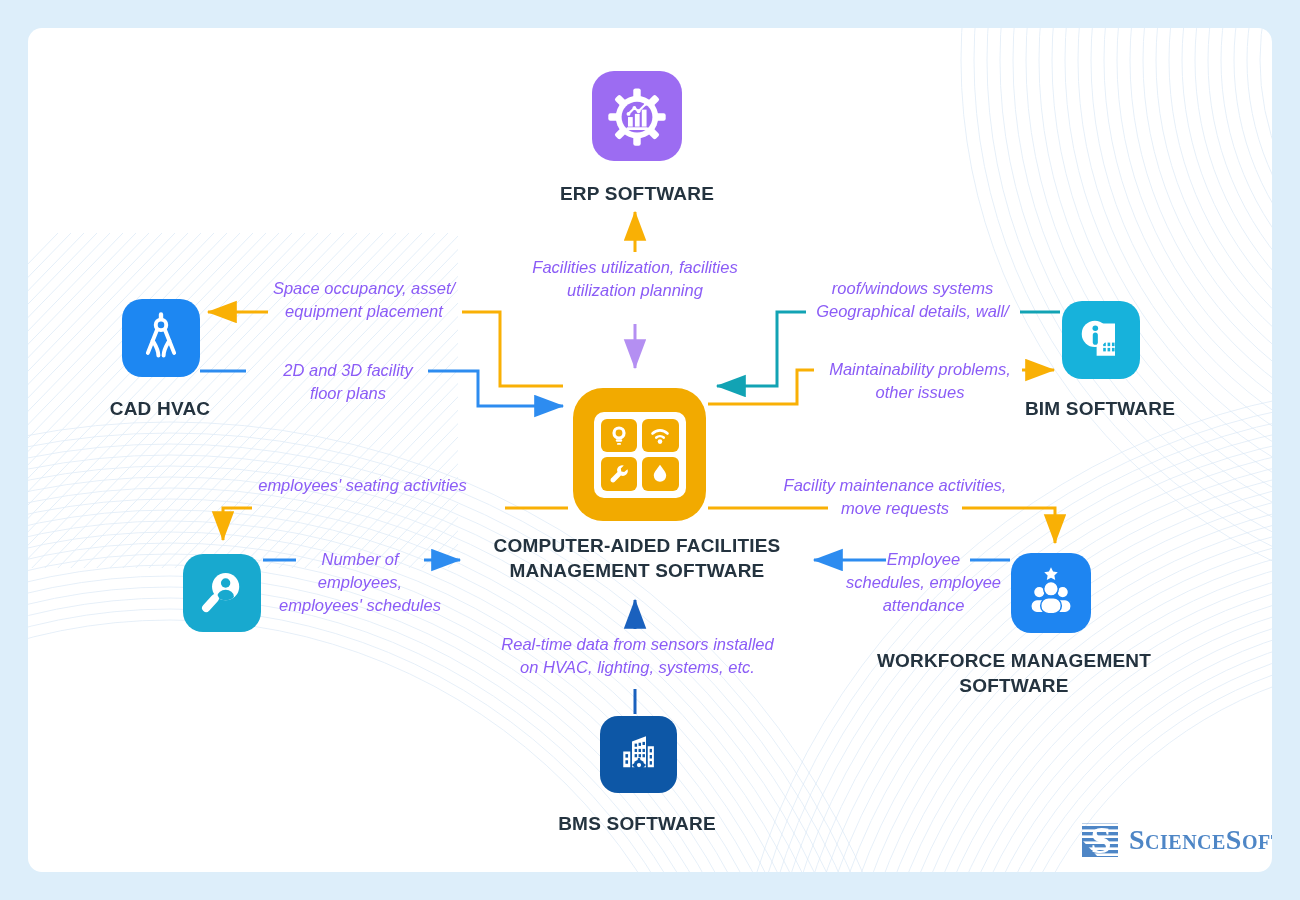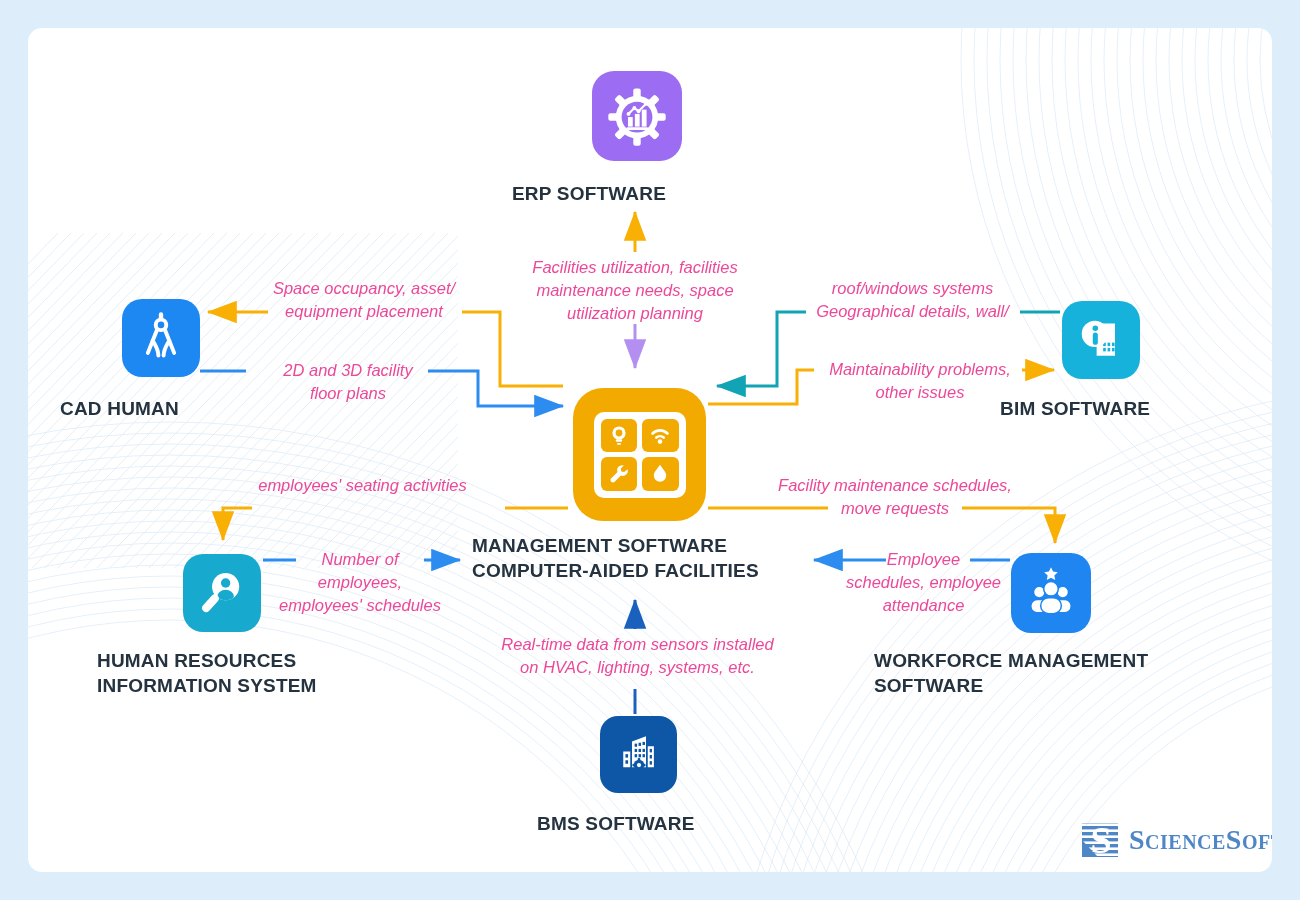--- a/index.html
+++ b/index.html
@@ -4,22 +4,22 @@
 <style>
   html,body{margin:0;padding:0}
   body{width:1300px;height:900px;background:#DDEEFA;font-family:"Liberation Sans",sans-serif;position:relative;overflow:hidden}
   .card{position:absolute;left:28px;top:28px;width:1244px;height:844px;background:#fff;border-radius:14px;overflow:hidden}
   svg.layer{position:absolute;left:0;top:0;width:1244px;height:844px}
   .deco{stroke:#D9E7F5;fill:none;stroke-width:1;opacity:.65}
   .deco2{stroke:#E1EDF8;fill:none;stroke-width:1;opacity:.9}
   .edge{fill:none;stroke-width:3}
   .e-y{stroke:#F9B005}.e-b{stroke:#2D8CF0}.e-t{stroke:#12A3B4}.e-p{stroke:#B48FF2}.e-d{stroke:#1A61BE}
   .node-icon{position:absolute;display:flex;align-items:center;justify-content:center;border-radius:20px}
-  .node-label{position:absolute;text-align:left;font-weight:700;font-size:19px;line-height:25px;color:#24333F;letter-spacing:.2px}
-  .edge-text{position:absolute;text-align:center;font-style:italic;font-size:16.5px;line-height:23px;color:#ec4899}
+  .node-label{position:absolute;text-align:center;font-weight:700;font-size:19px;line-height:25px;color:#24333F;letter-spacing:.2px}
+  .edge-text{position:absolute;text-align:center;font-style:italic;font-size:16.5px;line-height:23px;color:#8b5cf6}
   .cafm-screen{width:92px;height:86px;background:#fff;border-radius:10px;display:grid;grid-template-columns:1fr 1fr;gap:5px;padding:7px;box-sizing:border-box}
   .tile{background:#F2AA00;border-radius:6px;display:flex;align-items:center;justify-content:center}
   .logo{position:absolute;left:1052px;top:792px;display:flex;align-items:center;gap:9px}
   .logo-text{font-family:"Liberation Serif",serif;font-variant:small-caps;font-weight:700;font-size:28px;color:#4E86C6;letter-spacing:.5px}
 </style>
 </head>
 <body>
 
 <div class="card">
 
@@ -276,21 +276,21 @@
   <div class="node-icon" style="left:94px;top:271px;width:78px;height:78px;background:#1D87F2">
     <svg width="56" height="56" viewBox="0 0 64 64" fill="none" stroke="#fff" stroke-linecap="round">
       <path d="M32 5 v4" stroke-width="5"></path>
       <circle cx="32" cy="17" r="6" stroke-width="4.5"></circle>
       <path d="M27.5 22.5 L17 49" stroke-width="4.5"></path>
       <path d="M36.5 22.5 L47 49" stroke-width="4.5"></path>
       <path d="M22.5 35 C26 41 29 45 29 52" stroke-width="4.5"></path>
       <path d="M41.5 35 C38 41 35 45 35 52" stroke-width="4.5"></path>
     </svg>
   </div>
-  <div class="node-label" style="left:32px;top:368px;width:200px">CAD HUMAN</div>
+  <div class="node-label" style="left:32px;top:368px;width:200px">CAD HVAC</div>
 
   <div class="node-icon" style="left:1034px;top:273px;width:78px;height:78px;background:#17B2DB">
     <svg width="56" height="56" viewBox="0 0 64 64">
       <path d="M33 13 h15 v37 h-21 v-27 h6 z" fill="#fff"></path>
       <g fill="#17B2DB">
         <rect x="34.5" y="35" width="3" height="4"></rect>
           <rect x="39.5" y="35" width="3" height="4"></rect>
           <rect x="44.5" y="35" width="3" height="4"></rect>
         <rect x="34.5" y="41" width="3" height="4"></rect>
           <rect x="39.5" y="41" width="3" height="4"></rect>
@@ -327,42 +327,38 @@
           </svg>
       </div>
       <div class="tile">
         <svg width="24" height="24" viewBox="0 0 24 24">
             <path d="M12 2.8 c-2.9 4.3-6.2 7.4-6.2 10.8 a6.2 6.2 0 0 0 12.4 0 c0-3.4-3.3-6.5-6.2-10.8z" fill="#fff"></path>
           </svg>
       </div>
     </div>
   </div>
   <div class="node-label" style="left:444px;top:505px;width:330px">
+    <div>COMPUTER-AIDED FACILITIES</div>
     <div>MANAGEMENT SOFTWARE</div>
-    <div>COMPUTER-AIDED FACILITIES</div>
   </div>
 
   <div class="node-icon" style="left:155px;top:526px;width:78px;height:78px;background:#18A9CF">
     <svg width="58" height="58" viewBox="0 0 64 64">
       <defs>
           <clipPath id="hrisClip">
             <circle cx="36" cy="25" r="15"></circle>
           </clipPath>
         </defs>
       <circle cx="36" cy="25" r="15" fill="#fff"></circle>
       <g clip-path="url(#hrisClip)" fill="#18A9CF">
         <circle cx="36" cy="21" r="5.2"></circle>
         <ellipse cx="36" cy="35.5" rx="9" ry="7"></ellipse>
       </g>
       <path d="M24 38 L14.5 48.5" stroke="#fff" stroke-width="9" stroke-linecap="round"></path>
     </svg>
-  </div>
-  <div class="node-label" style="left:69px;top:620px;width:250px">
-    <div>HUMAN RESOURCES</div>
-    <div>INFORMATION SYSTEM</div>
   </div>
 
   <div class="node-icon" style="left:983px;top:525px;width:80px;height:80px;background:#1E85F1">
     <svg width="60" height="60" viewBox="0 0 64 64">
       <path d="M32 4.5 l2.2 4.6 5 .65 -3.6 3.5 .9 5 -4.5 -2.4 -4.5 2.4 .9 -5 -3.6 -3.5 5 -.65 z" fill="#fff"></path>
       <g fill="#fff" stroke="#1E85F1" stroke-width="1.6">
         <circle cx="19.5" cy="31" r="6.2"></circle>
           <rect x="10.5" y="39" width="18" height="14" rx="6.5"></rect>
         <circle cx="44.5" cy="31" r="6.2"></circle>
           <rect x="35.5" y="39" width="18" height="14" rx="6.5"></rect>
@@ -406,21 +402,20 @@
         <rect x="24.5" y="42" width="4" height="3" rx="1"></rect>
           <rect x="35.5" y="42" width="4" height="3" rx="1"></rect>
       </g>
       <circle cx="32" cy="43.5" r="2.4" fill="#fff"></circle>
     </svg>
   </div>
   <div class="node-label" style="left:509px;top:783px;width:200px">BMS SOFTWARE</div>
 
   <div class="edge-text" style="left:470px;top:228px;width:274px">
     <div>Facilities utilization, facilities</div>
-    <div>maintenance needs, space</div>
     <div>utilization planning</div>
   </div>
   <div class="edge-text" style="left:211px;top:249px;width:250px">
     <div>Space occupancy, asset/</div>
     <div>equipment placement</div>
   </div>
   <div class="edge-text" style="left:220px;top:331px;width:200px">
     <div>2D and 3D facility</div>
     <div>floor plans</div>
   </div>
@@ -434,21 +429,21 @@
   </div>
   <div class="edge-text" style="left:202px;top:446px;width:265px">
     <div>employees' seating activities</div>
   </div>
   <div class="edge-text" style="left:232px;top:520px;width:200px">
     <div>Number of</div>
     <div>employees,</div>
     <div>employees' schedules</div>
   </div>
   <div class="edge-text" style="left:742px;top:446px;width:250px">
-    <div>Facility maintenance schedules,</div>
+    <div>Facility maintenance activities,</div>
     <div>move requests</div>
   </div>
   <div class="edge-text" style="left:462px;top:605px;width:295px">
     <div>Real-time data from sensors installed</div>
     <div>on HVAC, lighting, systems, etc.</div>
   </div>
   <div class="edge-text" style="left:783px;top:520px;width:225px">
     <div>Employee</div>
     <div>schedules, employee</div>
     <div>attendance</div>

